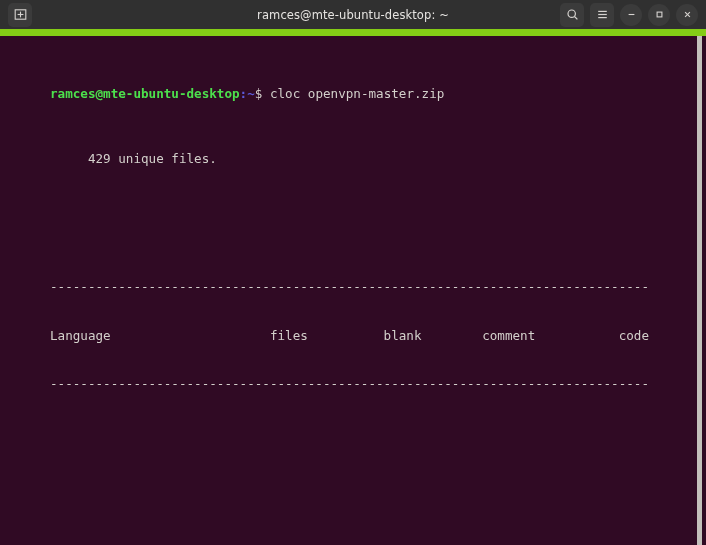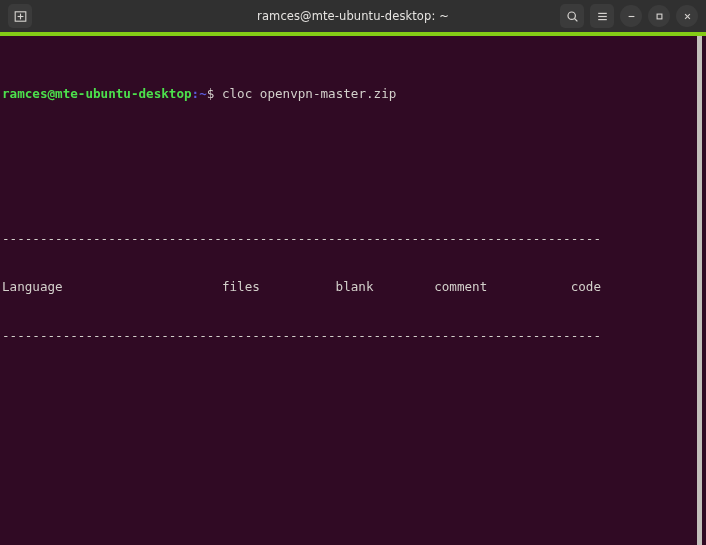--- a/index.html
+++ b/index.html
@@ -21,21 +21,21 @@
     height: 545px;
     background: #2b0a20;
     overflow: hidden;
   }
 
   
   .titlebar {
     position: relative;
     height: 36px;
     background: #303030;
-    border-bottom: 4px solid #84cc16;
+    border-bottom: 7px solid #84cc16;
     display: flex;
     align-items: center;
     box-sizing: border-box;
   }
   .tb-left {
     display: flex;
     align-items: center;
     padding-left: 8px;
   }
   .tb-right {
@@ -87,21 +87,21 @@
     left: 2px;
     right: 0;
     font-family: "DejaVu Sans Mono", monospace;
     font-size: 12.6px;
     line-height: 16.1px;
     color: #d3d0cb;
     white-space: pre;
     letter-spacing: 0px;
     font-variant-ligatures: none;
   }
-  .line { height: 16.1px; }
+  .line { height: 16.1px; margin-left: 48px; }
   .c-green  { color: #4ce04c; font-weight: bold; }
   .c-blue   { color: #5b5bdb; font-weight: bold; }
   .c-white  { color: #d3d0cb; }
 
   
   .scrollbar-track {
     position: absolute;
     top: 0;
     right: 0;
     width: 14px;
@@ -167,20 +167,21 @@
         </svg>
       </div>
     </div>
   </div>
 
   <div class="terminal">
     <div class="screen">
 
       <div class="line"><span class="c-green">ramces@mte-ubuntu-desktop</span><span class="c-blue">:~</span><span class="c-white">$ </span><span class="c-white">cloc openvpn-master.zip</span></div>
 
+      <div class="line">     429 unique files.</div>
 
       <div class="line"> </div>
 
       <div class="line">-------------------------------------------------------------------------------</div>
       <div class="line">Language                     files          blank        comment           code</div>
       <div class="line">-------------------------------------------------------------------------------</div>
 
       
       
       

